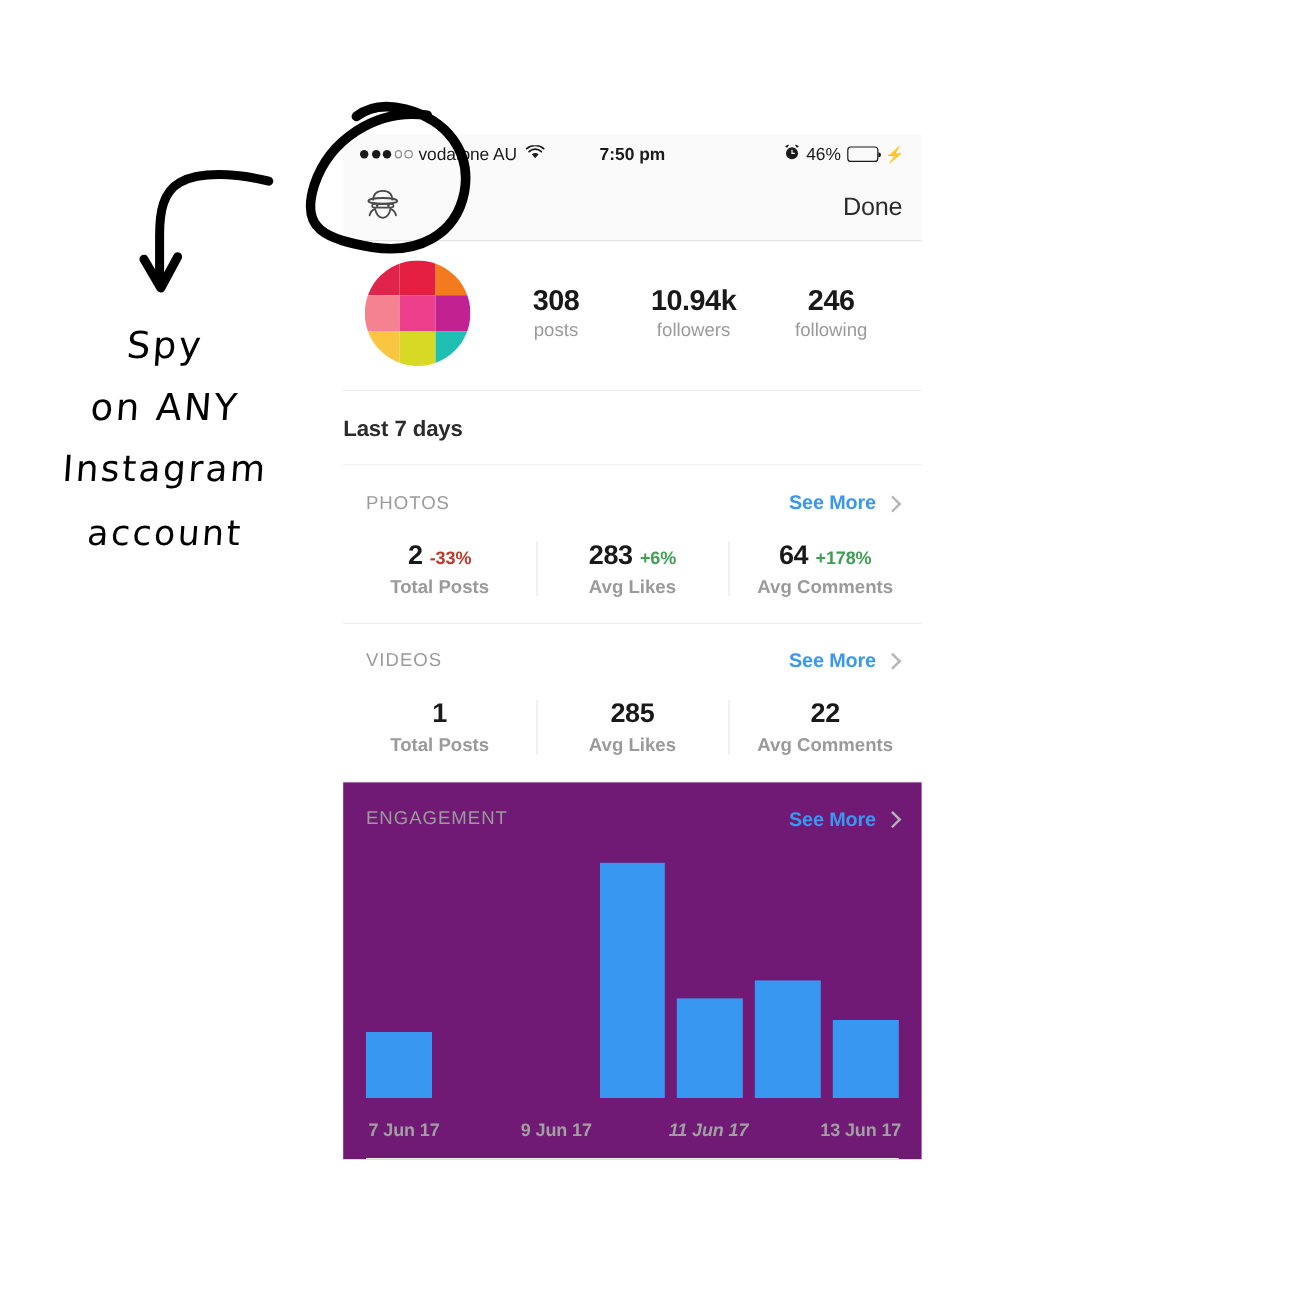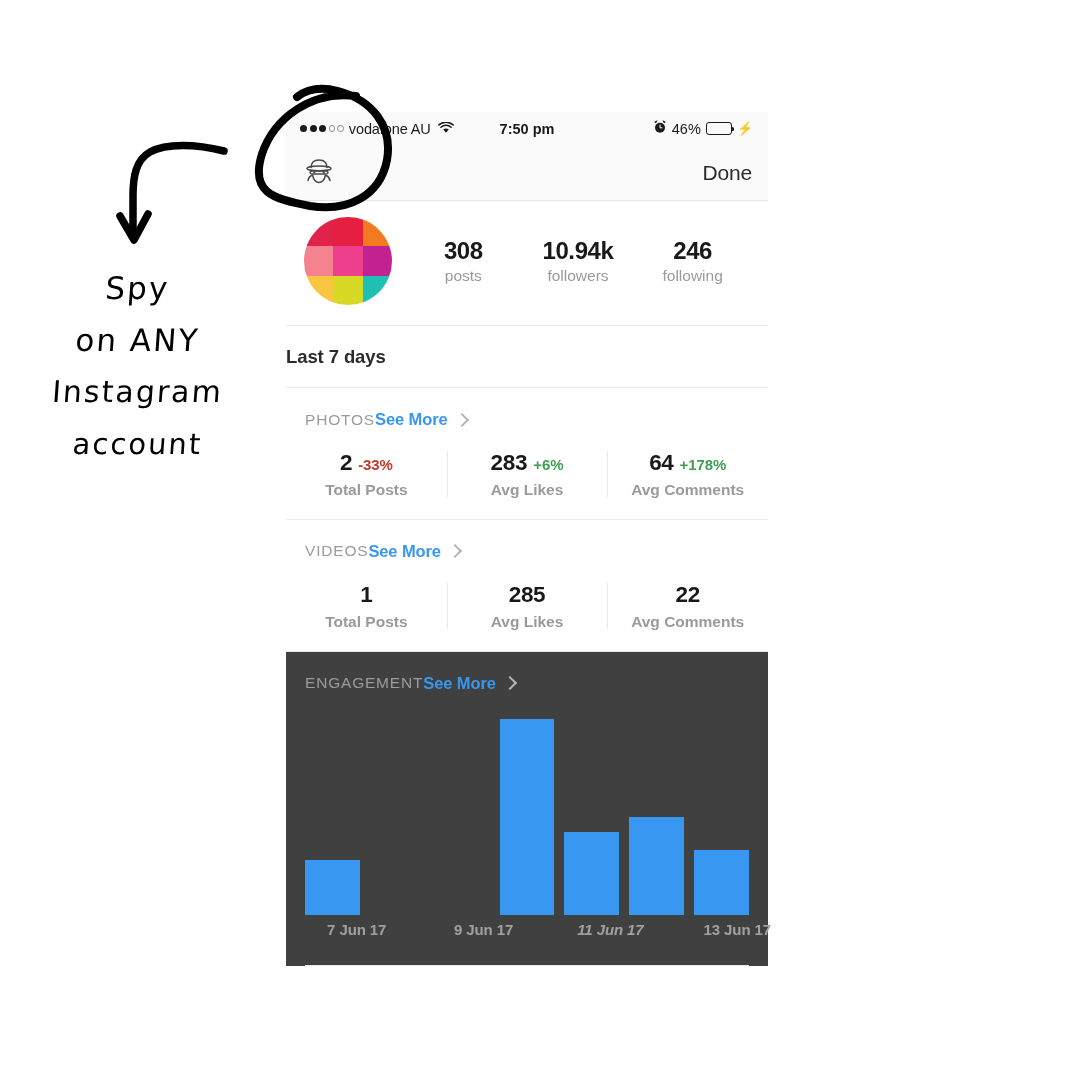--- a/index.html
+++ b/index.html
@@ -232,20 +232,21 @@
     font-weight: bold;
     color: #2b2b2b;
     letter-spacing: -0.1px;
   }
 
   
   .section { background: #ffffff; }
   .section-head {
     display: flex;
     align-items: center;
+    justify-content: space-between;
     padding: 22px 19px 12px 19px;
   }
   .section-title {
     font-size: 15.5px;
     color: #9b9b9b;
     letter-spacing: 0.8px;
     font-weight: normal;
   }
   .see-more-wrap {
     display: flex;
@@ -307,21 +308,21 @@
   .metric-delta.up { color: #3f9e53; }
   .metric-delta.down { color: #c0392b; }
   .metric-label {
     font-size: 15.5px;
     color: #9a9a9a;
     margin-top: 5px;
     font-weight: bold;
   }
 
   
-  .chart-section { background: #404040; }
+  .chart-section { background: #701a75; }
   .chart-area {
     position: relative;
     height: 196px;
     margin: 14px 19px 0 19px;
   }
   .bars {
     position: absolute;
     left: 0; right: 0; bottom: 0;
     height: 100%;
     display: flex;
@@ -339,28 +340,27 @@
     background: #3897f0;
     border-radius: 0;
   }
   .axis-labels {
     position: relative;
     height: 30px;
     margin: 6px 19px 0 19px;
   }
   .axis-label {
     position: absolute;
-    top: 0;
+    top: 13px;
     font-size: 15px;
     font-weight: bold;
     color: #a0a0a0;
     transform: translateX(-50%);
     white-space: nowrap;
     letter-spacing: -0.1px;
-    margin-left: 20px;
   }
   .chart-bottom-divider {
     height: 1px;
     background: #ececec;
     margin: 14px 19px 0 19px;
   }
 
   
   .ink { position: absolute; }
 </style>

